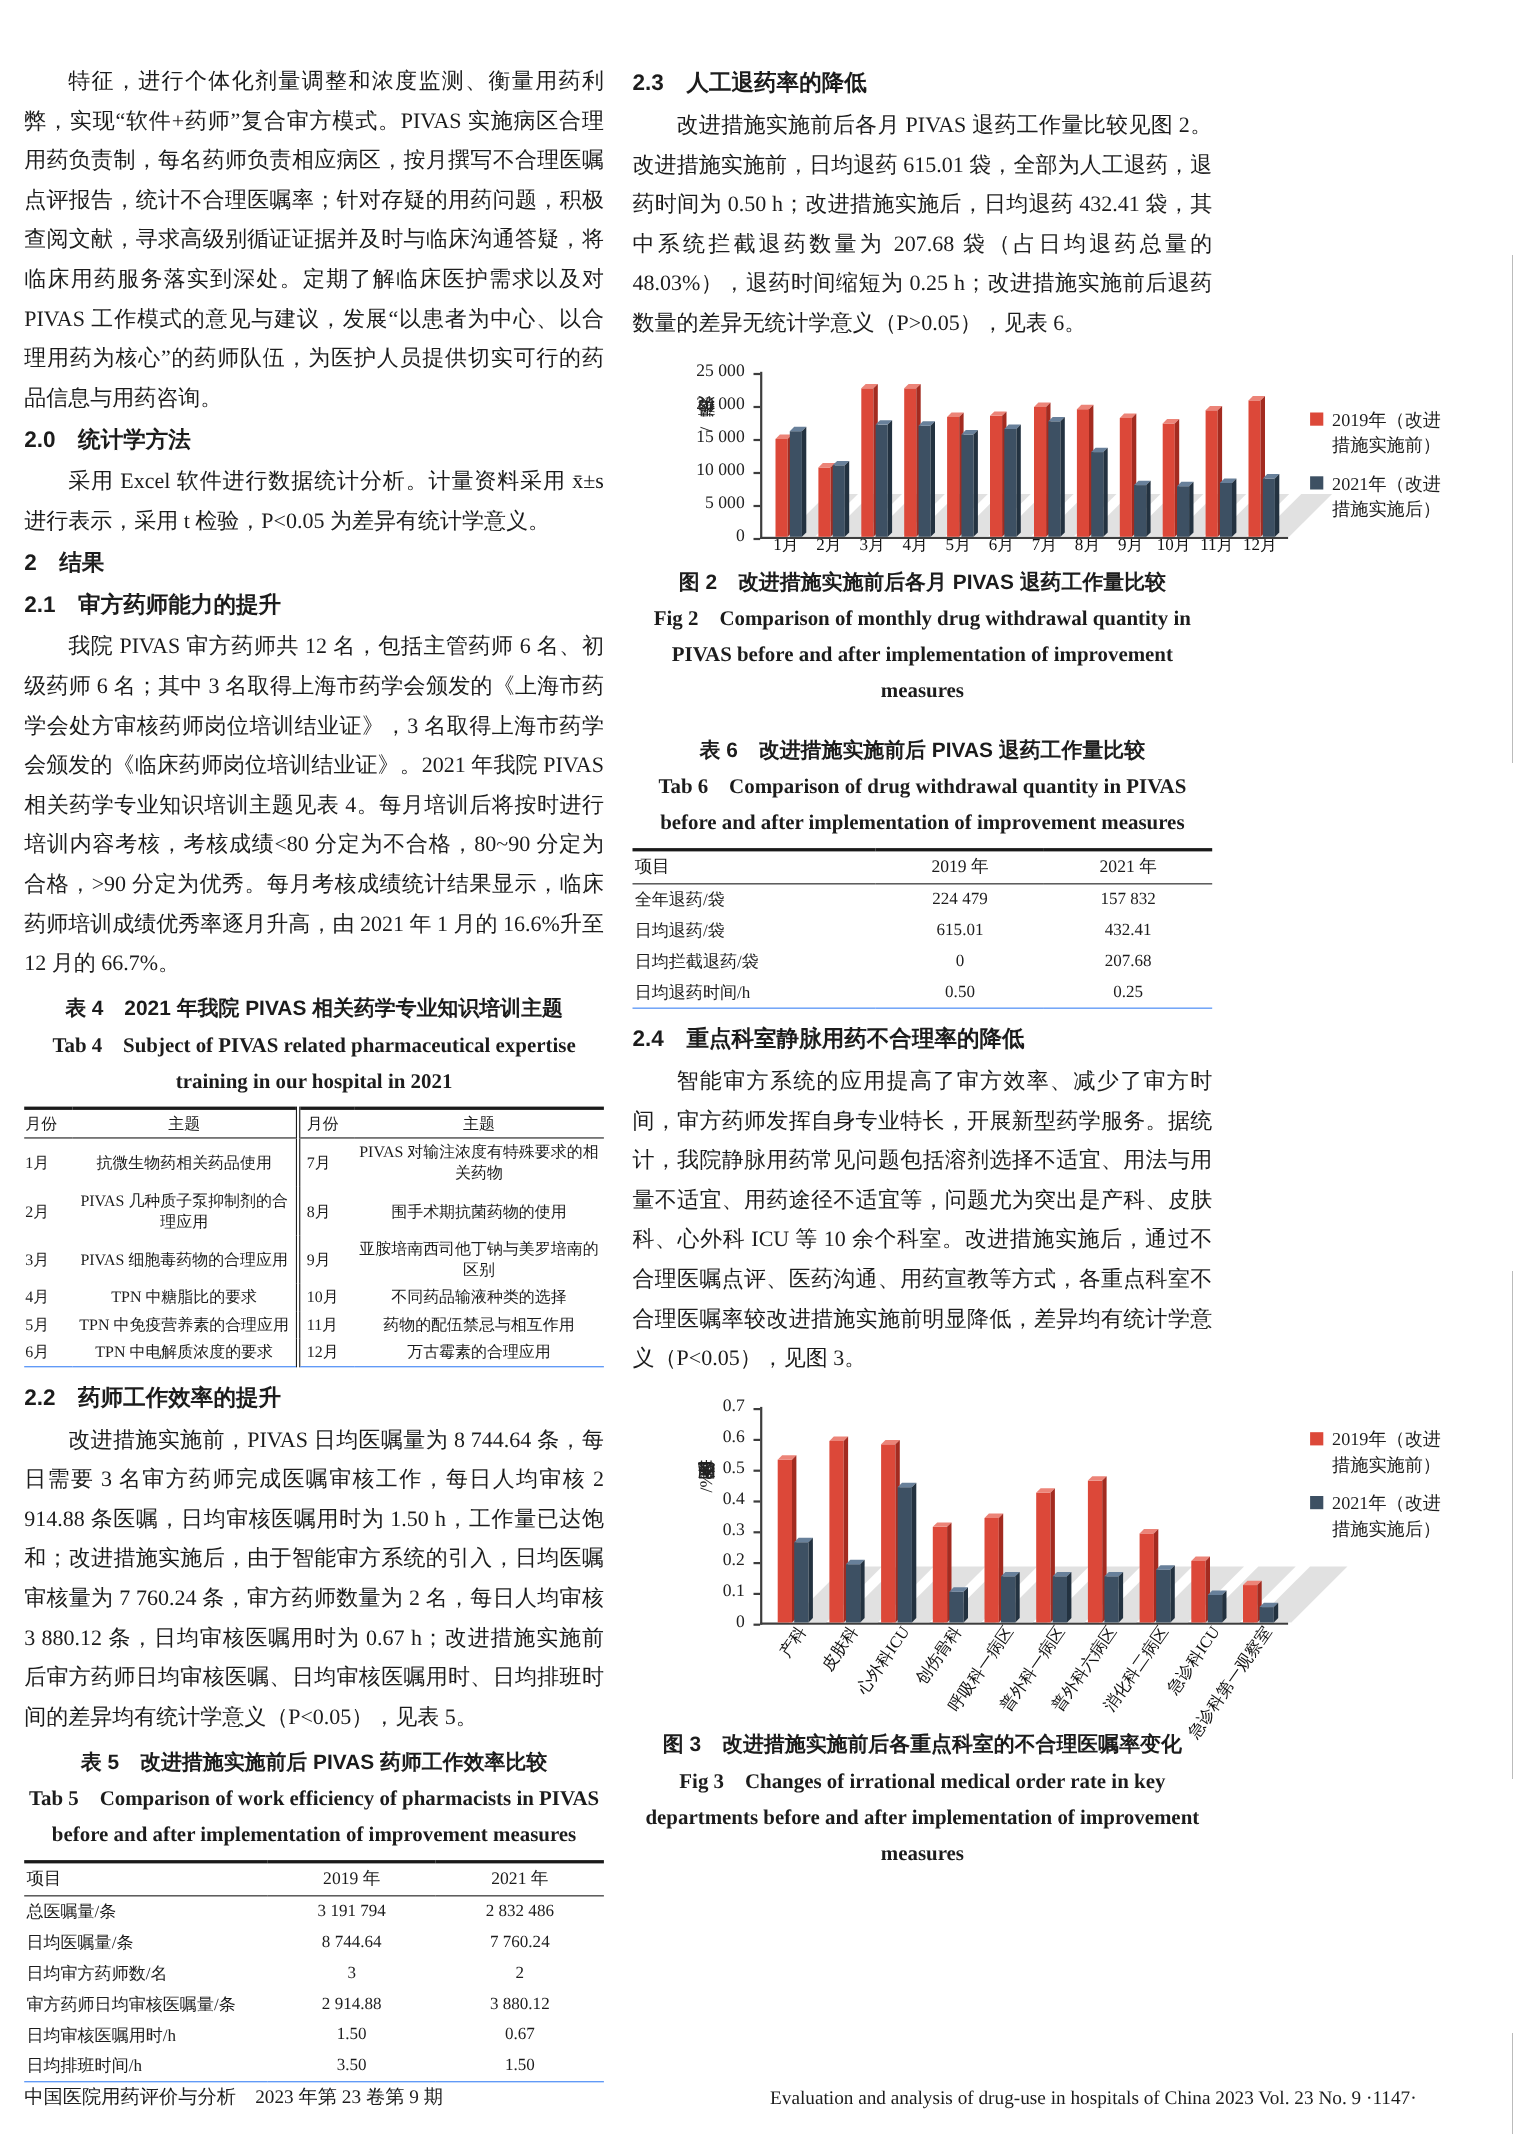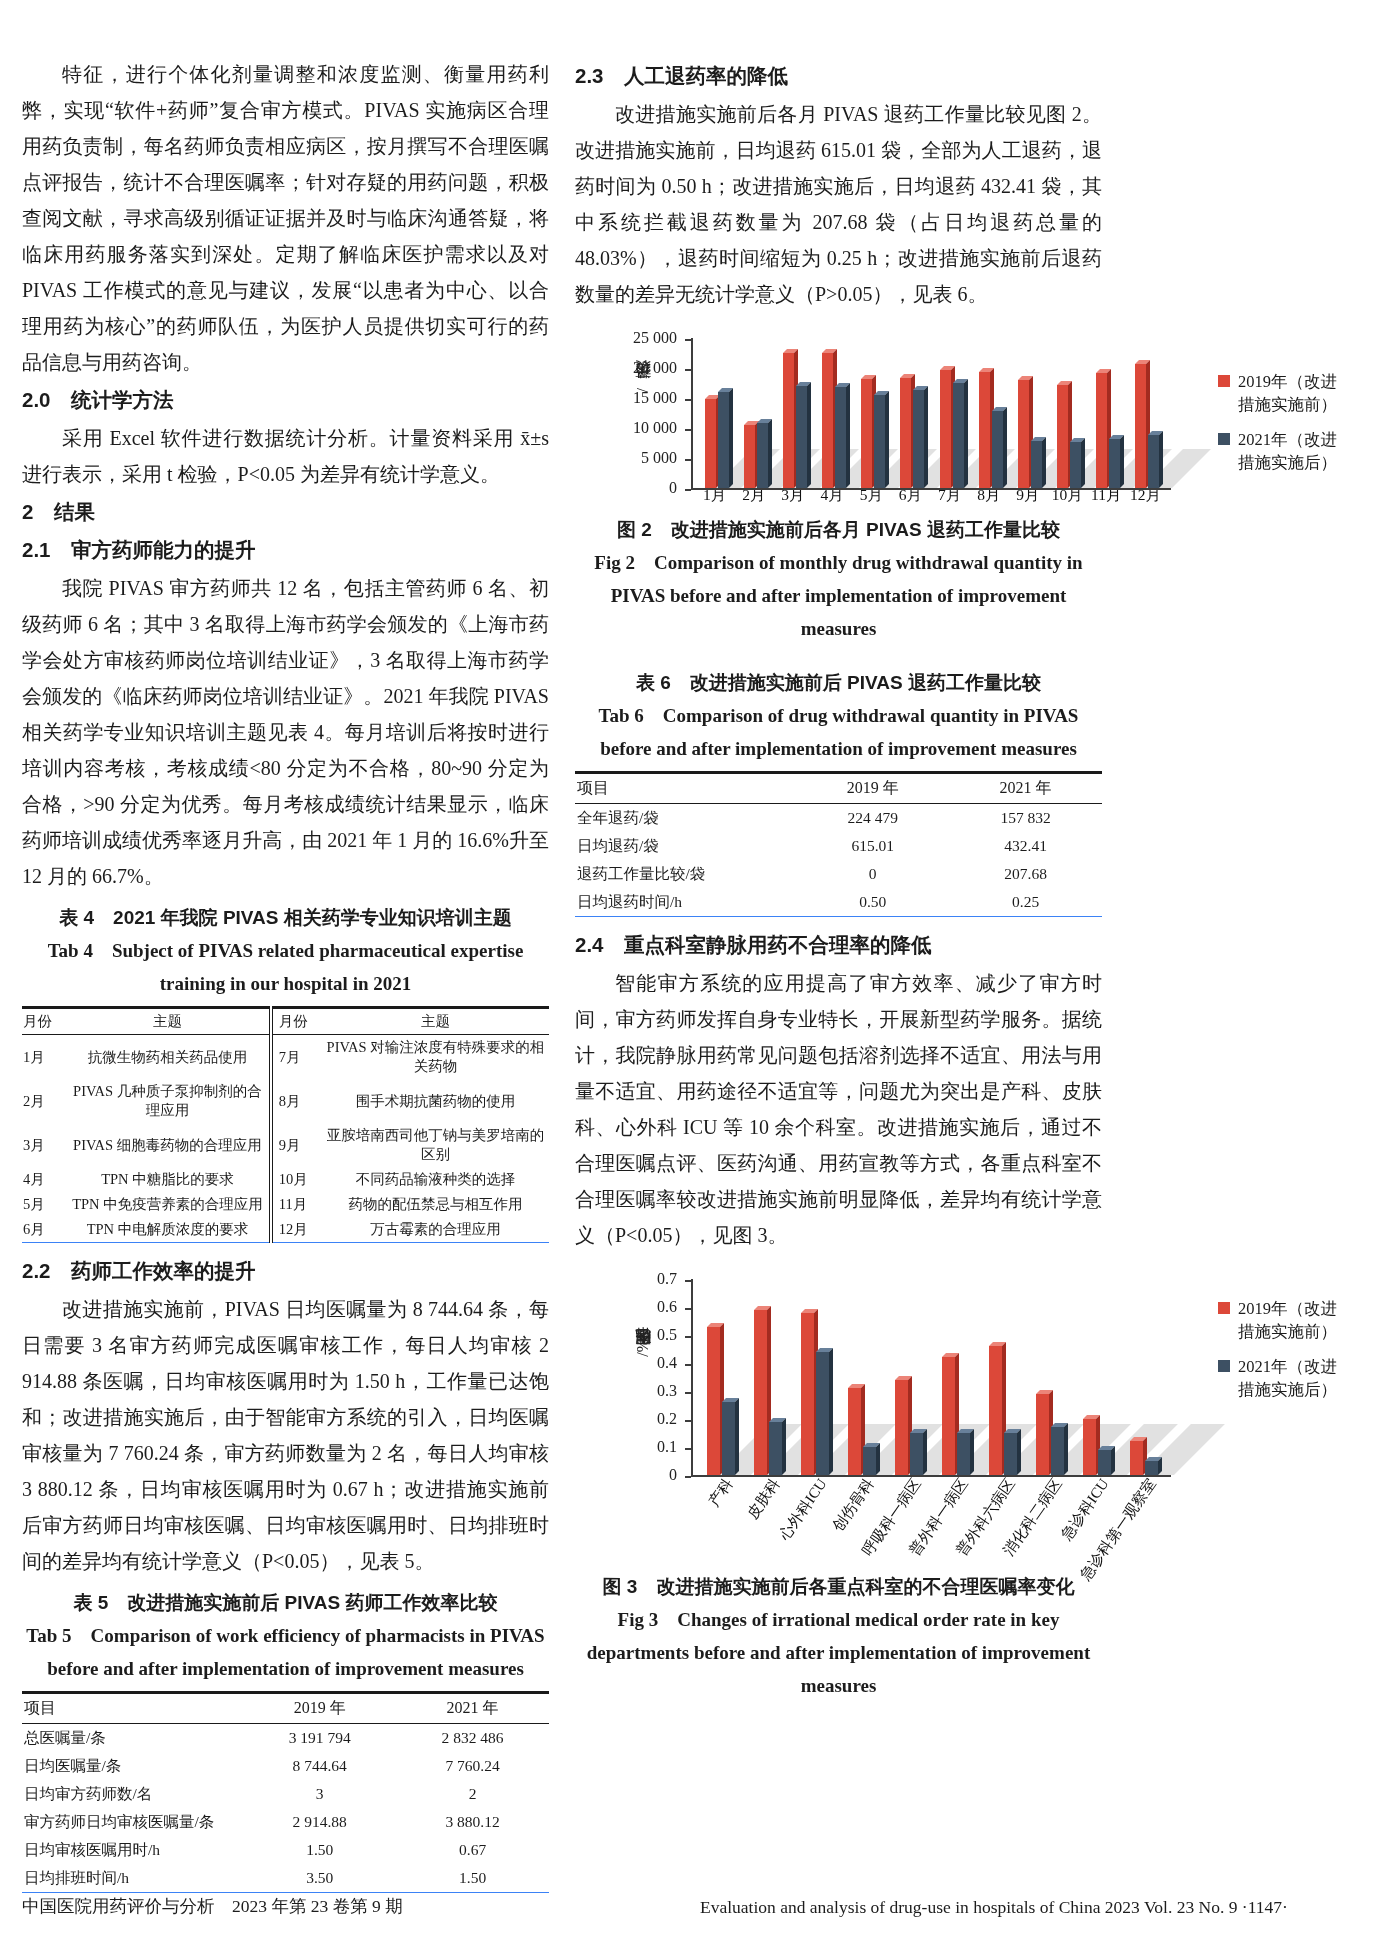--- a/index.html
+++ b/index.html
@@ -50,21 +50,21 @@
   .bar.s0::before{content:'';position:absolute;top:-4px;left:0;width:100%;height:4px;background:#ec8478;transform:skewX(-45deg);transform-origin:0 100%;}
   .bar.s0::after{content:'';position:absolute;top:0;right:-4px;width:4px;height:100%;background:#a32b20;transform:skewY(-45deg);transform-origin:0 0;}
   .bar.s1{background:#3d5063;}
   .bar.s1::before{content:'';position:absolute;top:-4px;left:0;width:100%;height:4px;background:#68809a;transform:skewX(-45deg);transform-origin:0 100%;}
   .bar.s1::after{content:'';position:absolute;top:0;right:-4px;width:4px;height:100%;background:#233240;transform:skewY(-45deg);transform-origin:0 0;}
   .chart .xlabels{display:flex;margin-left:88px;width:470px;padding:0 4px;}
   .chart .xlabel{flex:1;text-align:center;font-size:15.5px;padding-top:5px;color:#111;}
   .chart .xlabels.rot .xlabel{position:relative;height:96px;padding:0;}
   .chart .xlabels.rot .xlabel span{position:absolute;top:8px;right:42%;transform:rotate(-55deg);transform-origin:top right;
                                    white-space:nowrap;font-size:15px;}
-  .chart .legend{position:absolute;left:615px;width:156px;}
+  .chart .legend{position:absolute;left:588px;width:156px;}
   .chart[data-chart="0"] .legend{top:42px;}
   .chart[data-chart="1"] .legend{top:28px;}
   .lentry{display:flex;gap:8px;margin-bottom:12px;}
   .swatch{flex:0 0 12px;width:12px;height:12px;margin-top:5px;}
   .sw0{background:#dc4839;}
   .sw1{background:#3d5063;}
   .ltext{font-size:16.5px;line-height:1.4;white-space:pre-line;}
   
   .footer{position:absolute;left:0;bottom:22px;width:100%;font-size:17.5px;}
   .footer .fl{position:absolute;left:22px;bottom:0;white-space:nowrap;}
@@ -313,21 +313,21 @@
             <td>全年退药/袋</td>
             <td>224 479</td>
             <td>157 832</td>
           </tr>
           <tr>
             <td>日均退药/袋</td>
             <td>615.01</td>
             <td>432.41</td>
           </tr>
           <tr>
-            <td>退药工作量比较/袋</td>
+            <td>日均拦截退药/袋</td>
             <td>0</td>
             <td>207.68</td>
           </tr>
           <tr>
             <td>日均退药时间/h</td>
             <td>0.50</td>
             <td>0.25</td>
           </tr>
         </tbody>
       </table>

